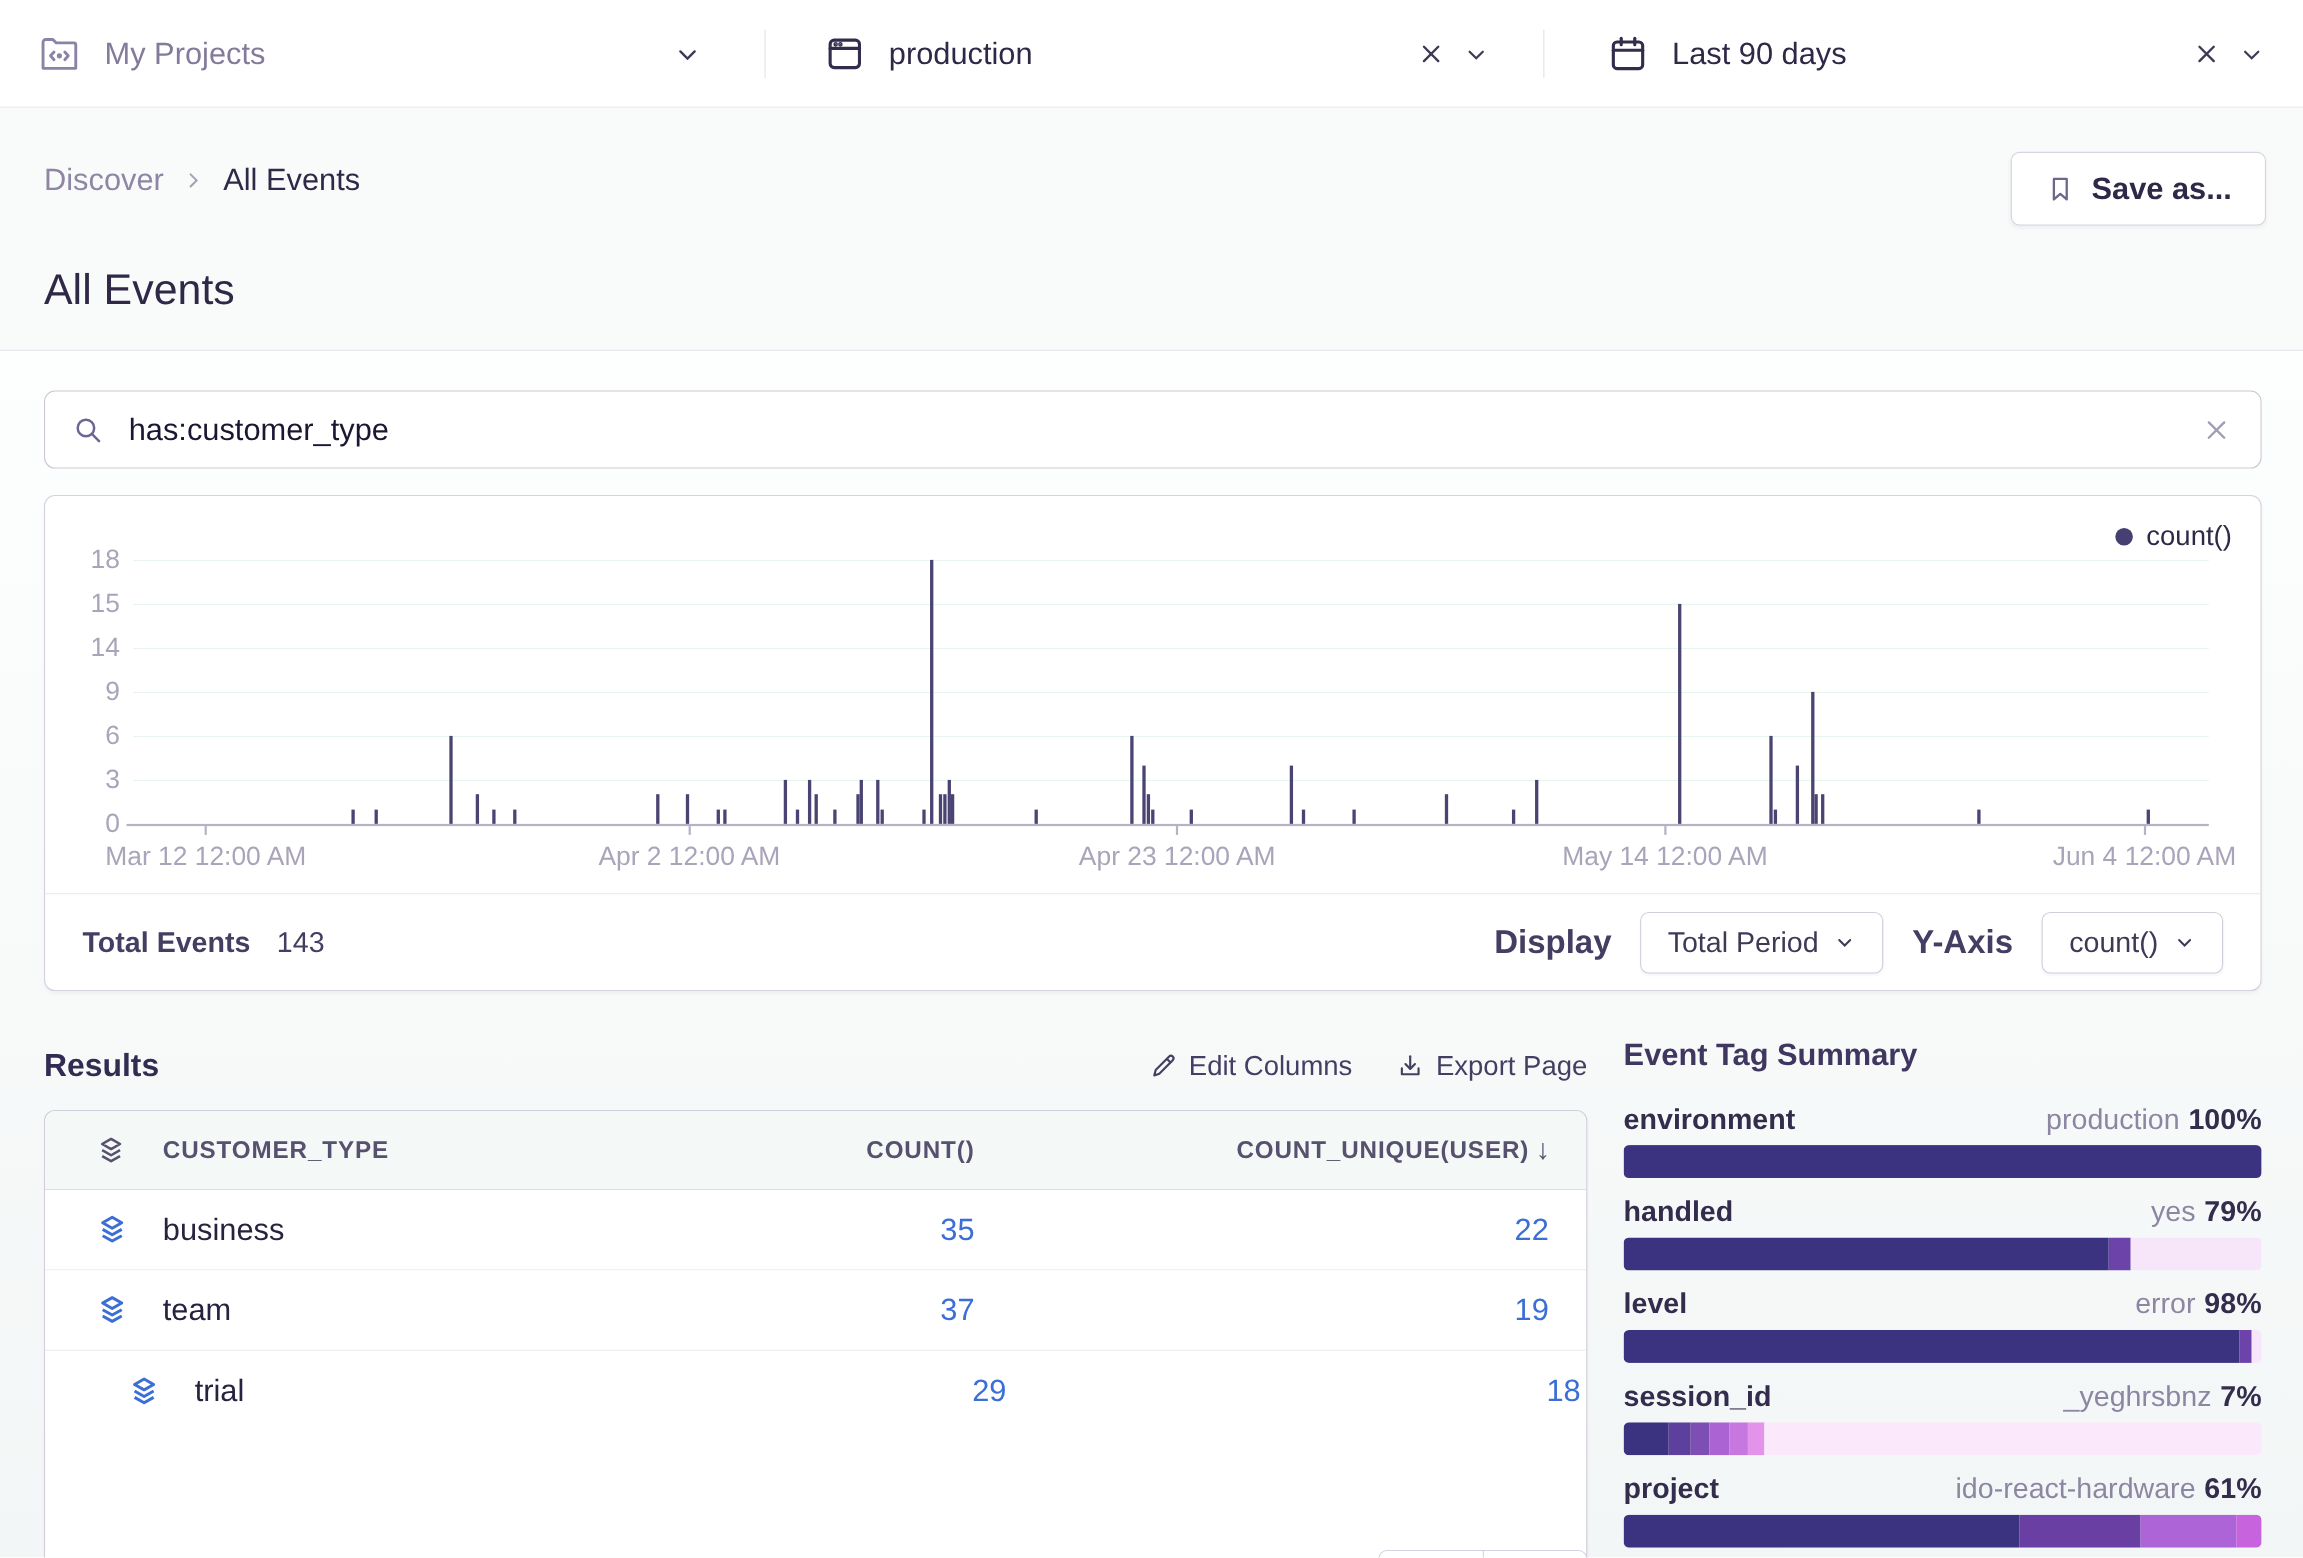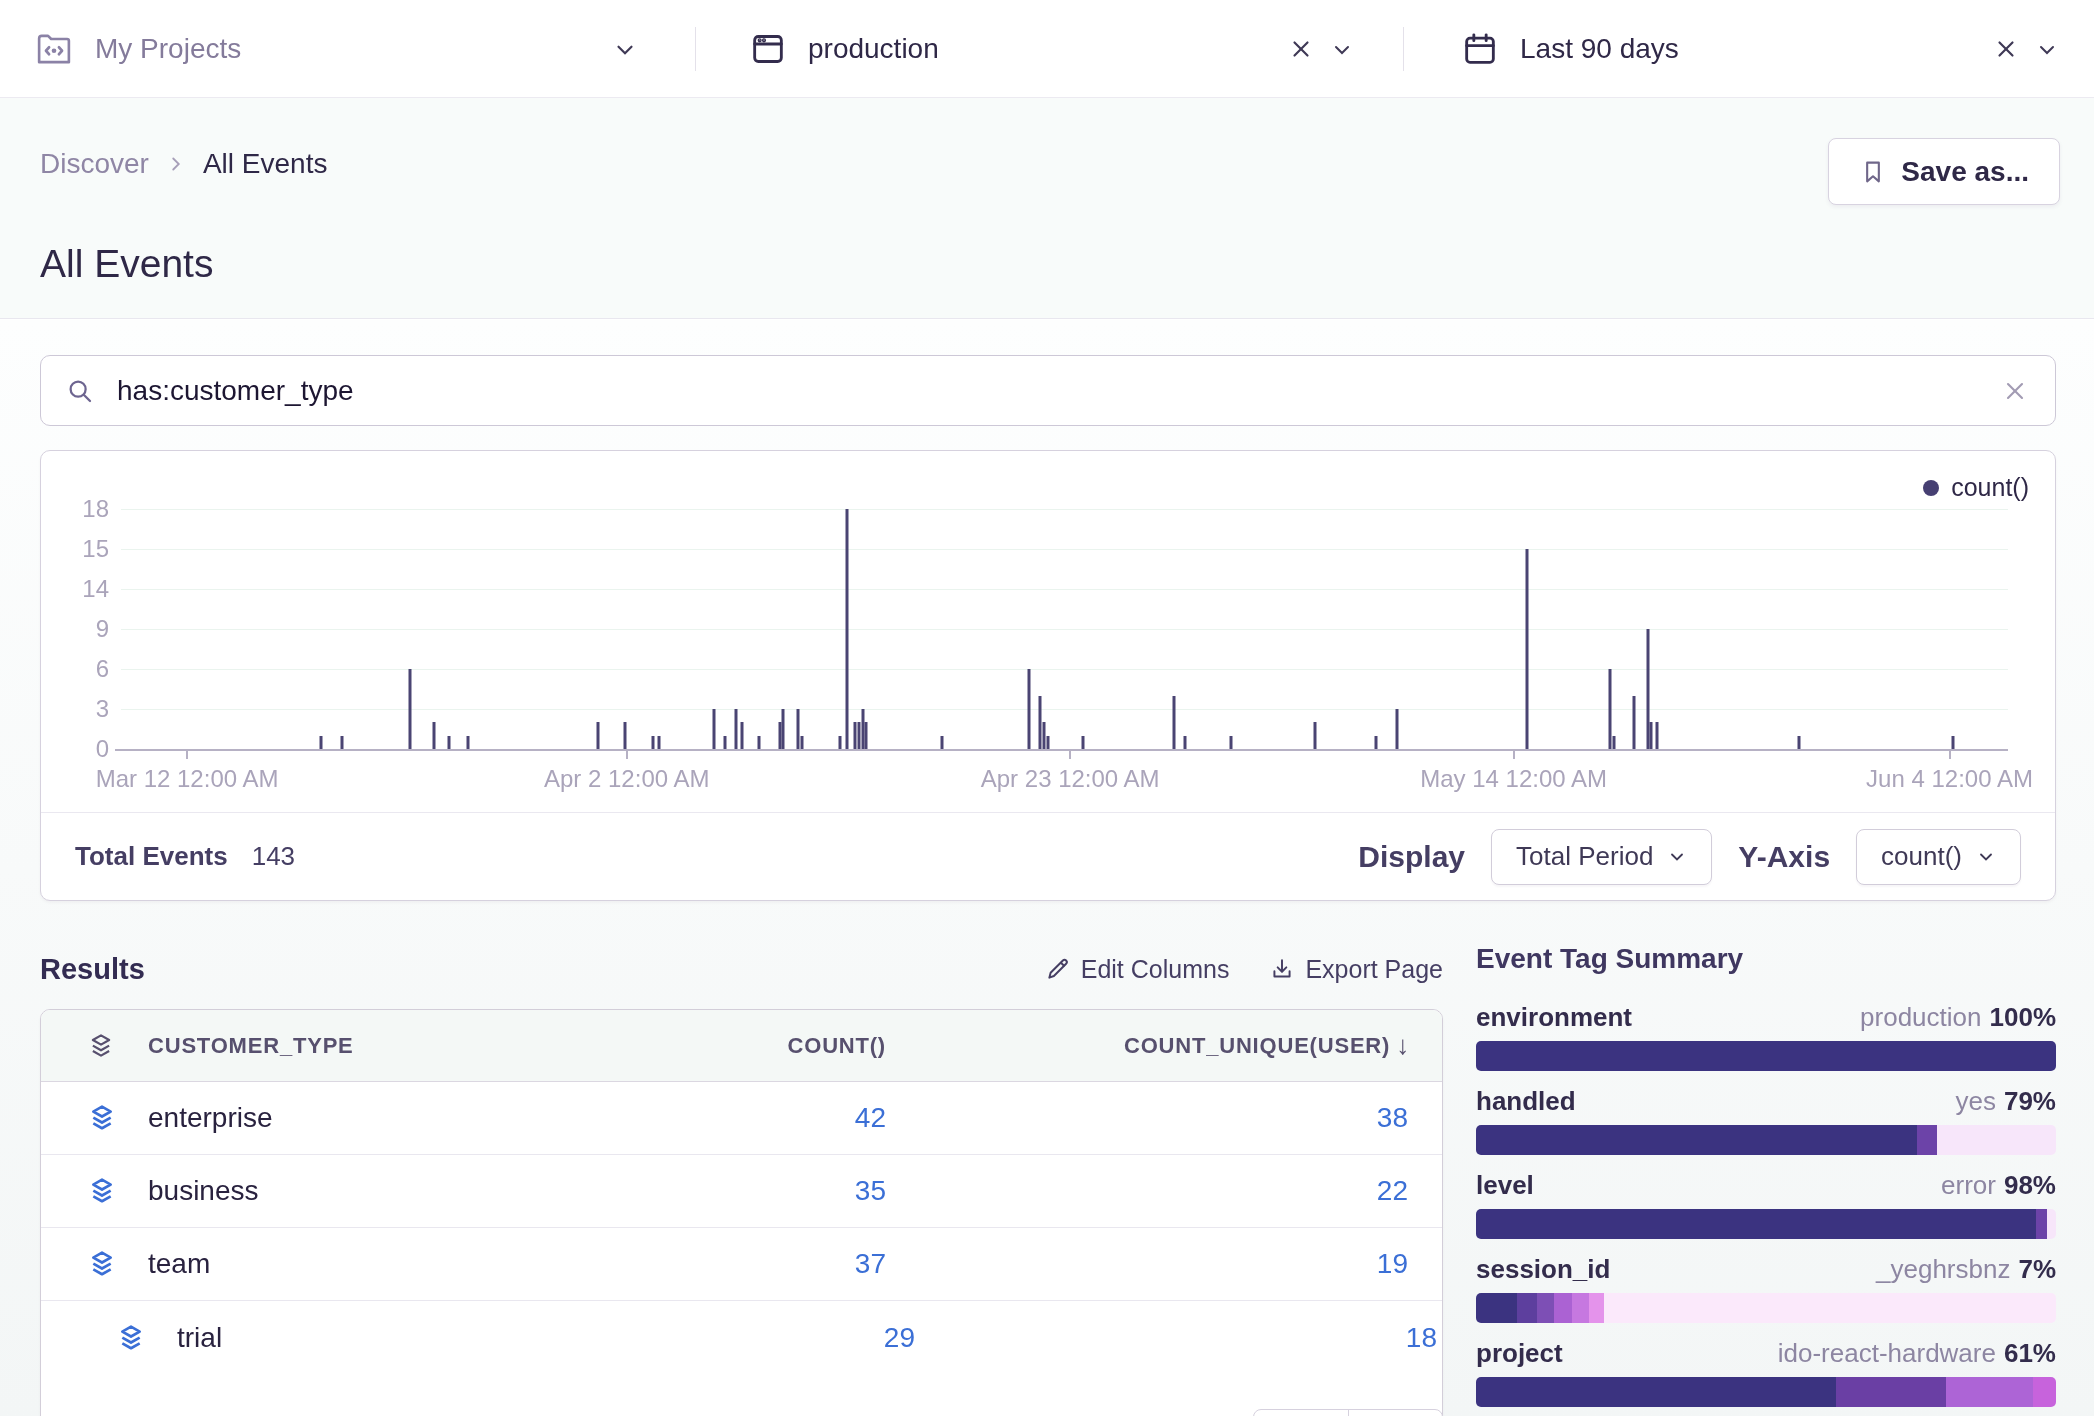--- a/index.html
+++ b/index.html
@@ -366,34 +366,20 @@
       <div>
           <div class="trow">
             <div class="cell name">
               <span class="rowicon">
                 <svg width="32" height="32" viewBox="0 0 24 24" fill="none" stroke="currentColor" stroke-width="2" stroke-linejoin="round">
                   <path d="M12 3.5l6.5 3.7L12 10.9 5.5 7.2z"></path>
                   <polyline points="5.5,11.7 12,15.4 18.5,11.7"></polyline>
                   <polyline points="5.5,16 12,19.7 18.5,16"></polyline>
                 </svg>
               </span>
-              <span>enterprise</span>
-            </div>
-            <div class="cell num">42</div>
-            <div class="cell num last">38</div>
-          </div>
-          <div class="trow">
-            <div class="cell name">
-              <span class="rowicon">
-                <svg width="32" height="32" viewBox="0 0 24 24" fill="none" stroke="currentColor" stroke-width="2" stroke-linejoin="round">
-                  <path d="M12 3.5l6.5 3.7L12 10.9 5.5 7.2z"></path>
-                  <polyline points="5.5,11.7 12,15.4 18.5,11.7"></polyline>
-                  <polyline points="5.5,16 12,19.7 18.5,16"></polyline>
-                </svg>
-              </span>
               <span>business</span>
             </div>
             <div class="cell num">35</div>
             <div class="cell num last">22</div>
           </div>
           <div class="trow">
             <div class="cell name">
               <span class="rowicon">
                 <svg width="32" height="32" viewBox="0 0 24 24" fill="none" stroke="currentColor" stroke-width="2" stroke-linejoin="round">
                   <path d="M12 3.5l6.5 3.7L12 10.9 5.5 7.2z"></path>

